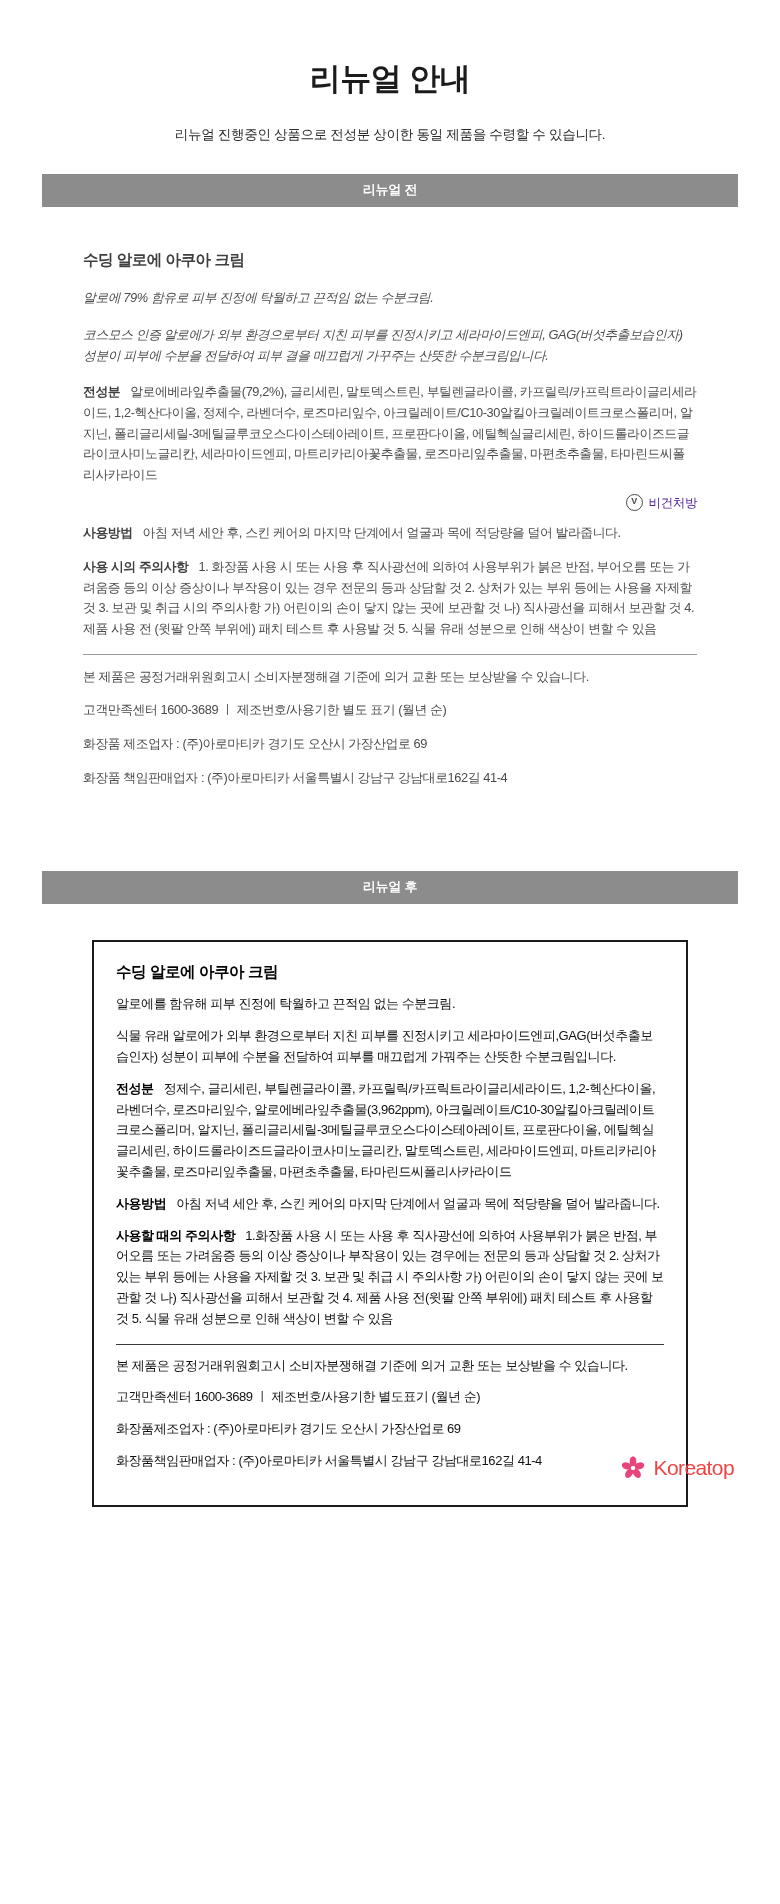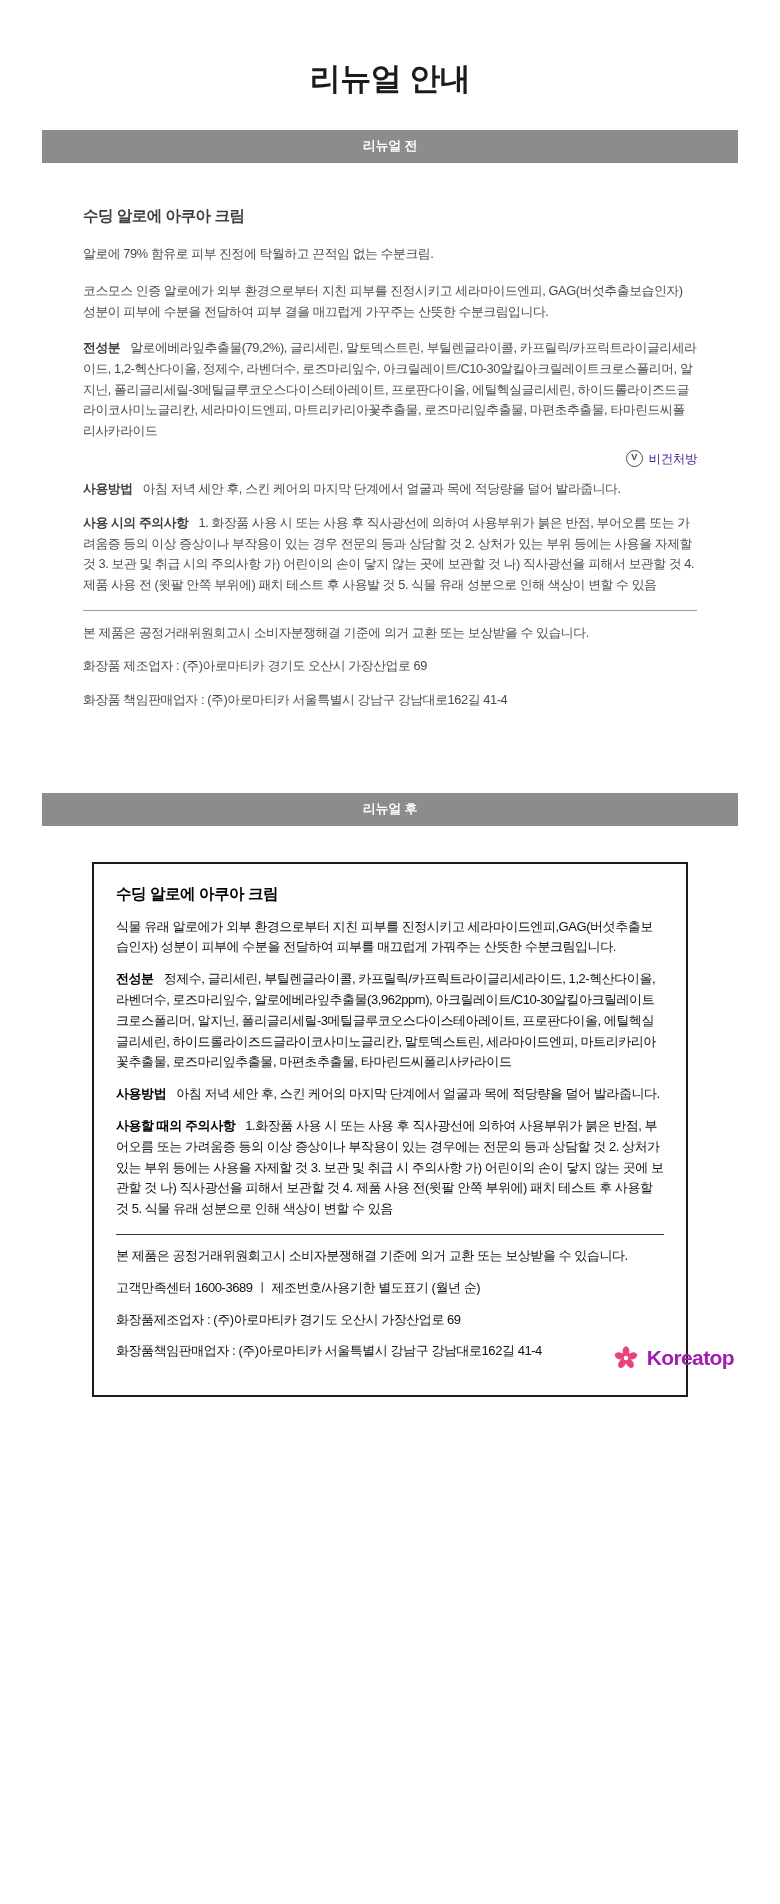--- a/index.html
+++ b/index.html
@@ -68,20 +68,21 @@
     font-weight: bold;
     color: #3f3f3f;
     margin-bottom: 16px;
     letter-spacing: -0.5px;
   }
   .before-block p {
     margin: 0 0 13px 0;
   }
   .before-block .lead {
     margin-bottom: 16px;
+    font-style: italic;
   }
   .label-inline {
     font-weight: bold;
     color: #3f3f3f;
     margin-right: 10px;
   }
   .vegan-row {
     display: flex;
     align-items: center;
     gap: 6px;
@@ -146,32 +147,33 @@
     align-items: center;
     gap: 8px;
   }
   .footer-logo-mark {
     width: 26px;
     height: 26px;
     position: relative;
   }
   .footer-text {
     font-size: 21px;
-    font-weight: bold;
-    color: #a21caf;
+    font-weight: normal;
+    color: #ef4444;
     letter-spacing: -0.6px;
   }
 </style>
 </head>
 <body>
 
 <div class="page">
 
   <div class="header">
     <h1 class="header-title">리뉴얼 안내</h1>
+    <div class="header-sub">리뉴얼 진행중인 상품으로  전성분 상이한 동일 제품을 수령할 수 있습니다.</div>
   </div>
 
   <div class="bar-before-wrap">
     <div class="section-bar">리뉴얼 전</div>
 
     <div class="before-block">
       <div class="prod-name">수딩 알로에 아쿠아 크림</div>
 
       <p class="lead">알로에 79% 함유로 피부 진정에 탁월하고 끈적임 없는 수분크림.</p>
       <p class="lead">코스모스 인증 알로에가 외부 환경으로부터 지친 피부를 진정시키고 세라마이드엔피, GAG(버섯추출보습인자) 성분이 피부에 수분을 전달하여 피부 결을 매끄럽게 가꾸주는 산뜻한 수분크림입니다.</p>
@@ -189,31 +191,33 @@
         <span class="label-inline">사용방법</span><span>아침 저녁 세안 후, 스킨 케어의 마지막 단계에서 얼굴과 목에 적당량을 덜어 발라줍니다.</span>
       </p>
 
       <p>
         <span class="label-inline">사용 시의 주의사항</span><span>1. 화장품 사용 시 또는 사용 후 직사광선에 의하여 사용부위가 붉은 반점, 부어오름 또는 가려움증 등의 이상 증상이나 부작용이 있는 경우 전문의 등과 상담할 것 2. 상처가 있는 부위 등에는 사용을 자제할 것 3. 보관 및 취급 시의 주의사항 가) 어린이의 손이 닿지 않는 곳에 보관할 것 나) 직사광선을 피해서 보관할 것 4. 제품 사용 전 (윗팔 안쪽 부위에) 패치 테스트 후 사용발 것 5. 식물 유래 성분으로 인해 색상이 변할 수 있음</span>
       </p>
 
       <hr class="hr-line">
 
       <p class="foot-line">본 제품은 공정거래위원회고시 소비자분쟁해결 기준에 의거 교환 또는 보상받을 수 있습니다.</p>
+      <p class="foot-line">고객만족센터 1600-3689 ㅣ 제조번호/사용기한 별도 표기 (월년 순)</p>
       <p class="foot-line">화장품 제조업자 : (주)아로마티카 경기도 오산시 가장산업로 69</p>
       <p class="foot-line">화장품 책임판매업자 : (주)아로마티카 서울특별시 강남구 강남대로162길 41-4</p>
     </div>
   </div>
 
   <div class="bar-after-wrap">
     <div class="section-bar">리뉴얼 후</div>
 
     <div class="after-block">
       <div class="prod-name">수딩 알로에 아쿠아 크림</div>
 
+      <p>알로에를 함유해 피부 진정에 탁월하고 끈적임 없는 수분크림.</p>
       <p>식물 유래 알로에가 외부 환경으로부터 지친 피부를 진정시키고 세라마이드엔피,GAG(버섯추출보습인자) 성분이 피부에 수분을 전달하여 피부를 매끄럽게 가꿔주는 산뜻한 수분크림입니다.</p>
 
       <p>
         <span class="label-inline">전성분</span><span>정제수, 글리세린, 부틸렌글라이콜, 카프릴릭/카프릭트라이글리세라이드, 1,2-헥산다이올, 라벤더수, 로즈마리잎수, 알로에베라잎추출물(3,962ppm), 아크릴레이트/C10-30알킬아크릴레이트크로스폴리머, 알지닌, 폴리글리세릴-3메틸글루코오스다이스테아레이트, 프로판다이올, 에틸헥실글리세린, 하이드롤라이즈드글라이코사미노글리칸, 말토덱스트린, 세라마이드엔피, 마트리카리아꽃추출물, 로즈마리잎추출물, 마편초추출물, 타마린드씨폴리사카라이드</span>
       </p>
 
       <p>
         <span class="label-inline">사용방법</span><span>아침 저녁 세안 후, 스킨 케어의 마지막 단계에서 얼굴과 목에 적당량을 덜어 발라줍니다.</span>
       </p>
 

